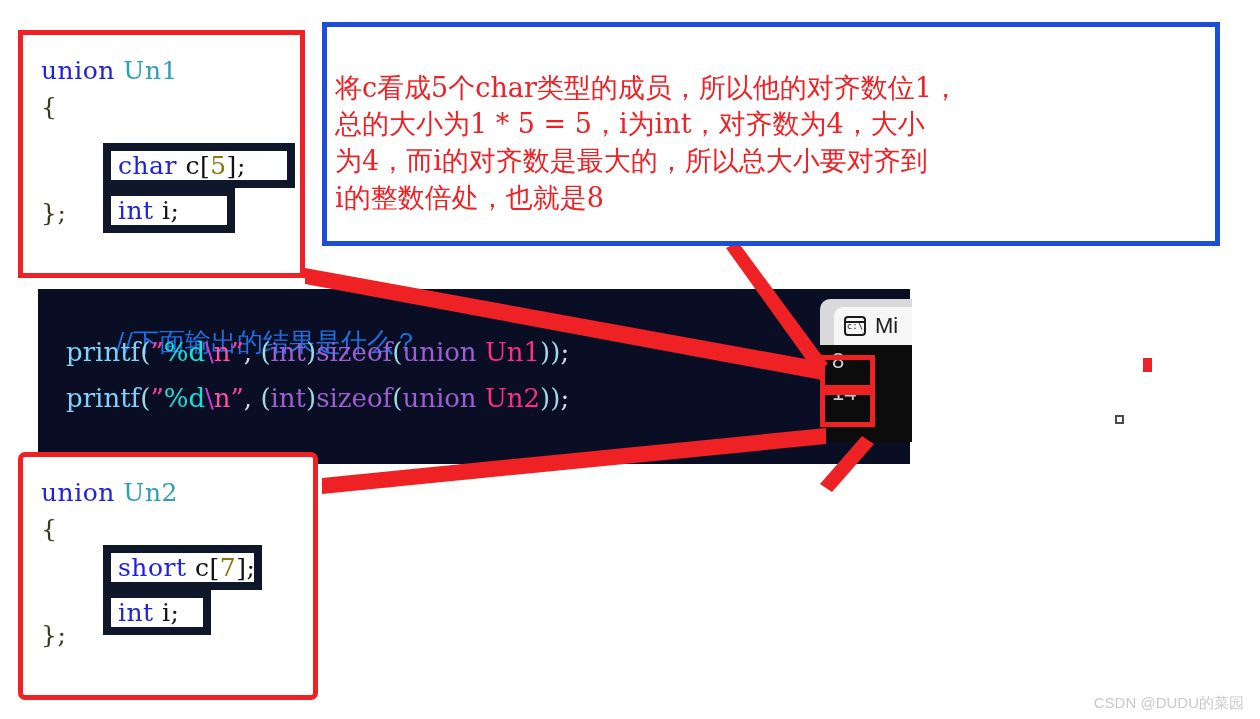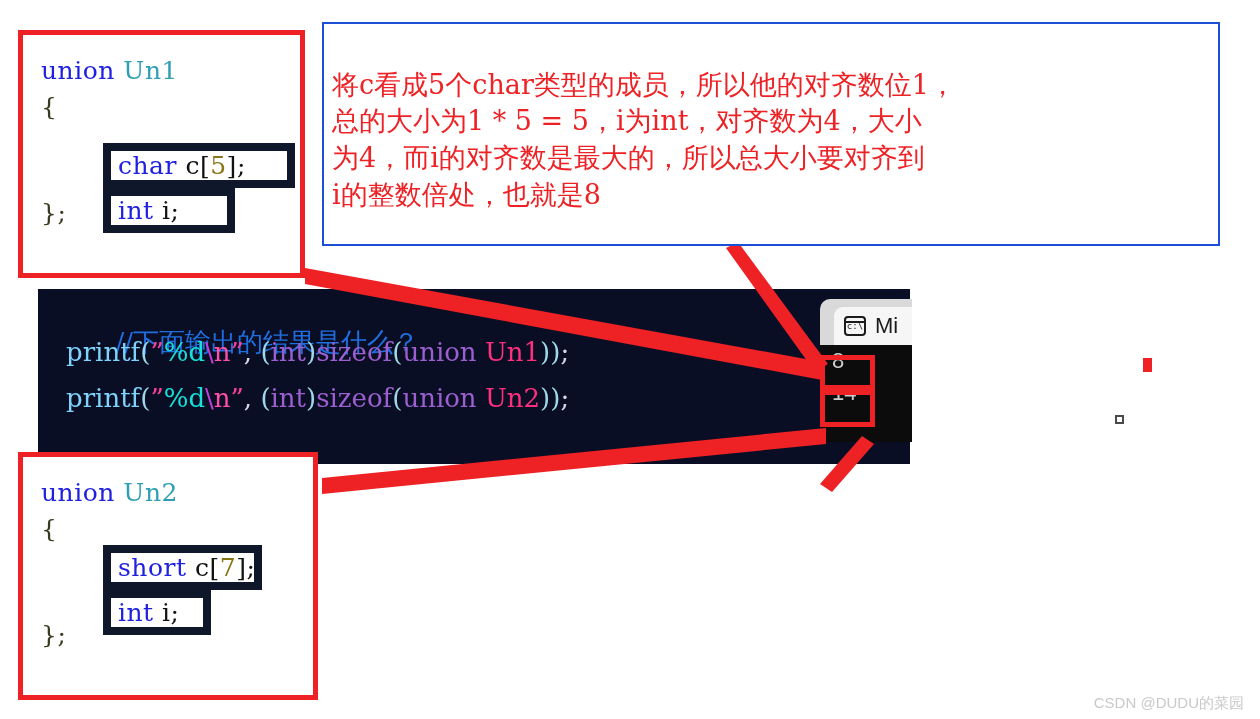--- a/index.html
+++ b/index.html
@@ -51,21 +51,21 @@
     display:flex;
     align-items:center;
     padding-left:7px;
     white-space:pre;
     letter-spacing:0.5px;
   }
 
   
   .anno{
     position:absolute;
-    border:2px solid #1d4ed8;
+    border:5px solid #1d4ed8;
     background:#ffffff;
     box-sizing:border-box;
     color:#ee2125;
     font-family:"DejaVu Serif", serif;
     font-size:27px;
     line-height:1.36;
     padding:6px 8px 4px 8px;
     white-space:pre-line;
     z-index:6;
     letter-spacing:0px;
@@ -244,21 +244,21 @@
     </div>
     <div class="term-body">
       <span class="term-out o1">8</span>
       <span class="term-out o2">14</span>
     </div>
   </div>
 
   <div class="out-hl" style="left:820px;top:355px;width:55px;height:35px;"></div>
   <div class="out-hl" style="left:820px;top:390px;width:55px;height:37px;"></div>
 
-  <div class="redbox" style="left:18px;top:452px;width:300px;height:248px;">
+  <div class="redbox" style="left:18px;top:452px;width:300px;height:248px;border-radius:7px;">
     <div class="code-snip"><span class="kw">union</span> <span class="typ">Un2</span>
 <span class="brace">{</span>
 
 
 <span class="brace">};</span></div>
   </div>
 
   <div class="member-hl" style="left:103px;top:545px;width:159px;height:45px;">
     <span><span class="kw">short</span> <span class="ident">c</span><span class="brk">[</span><span class="num">7</span><span class="brk">]</span><span class="ident">;</span></span>
   </div>

